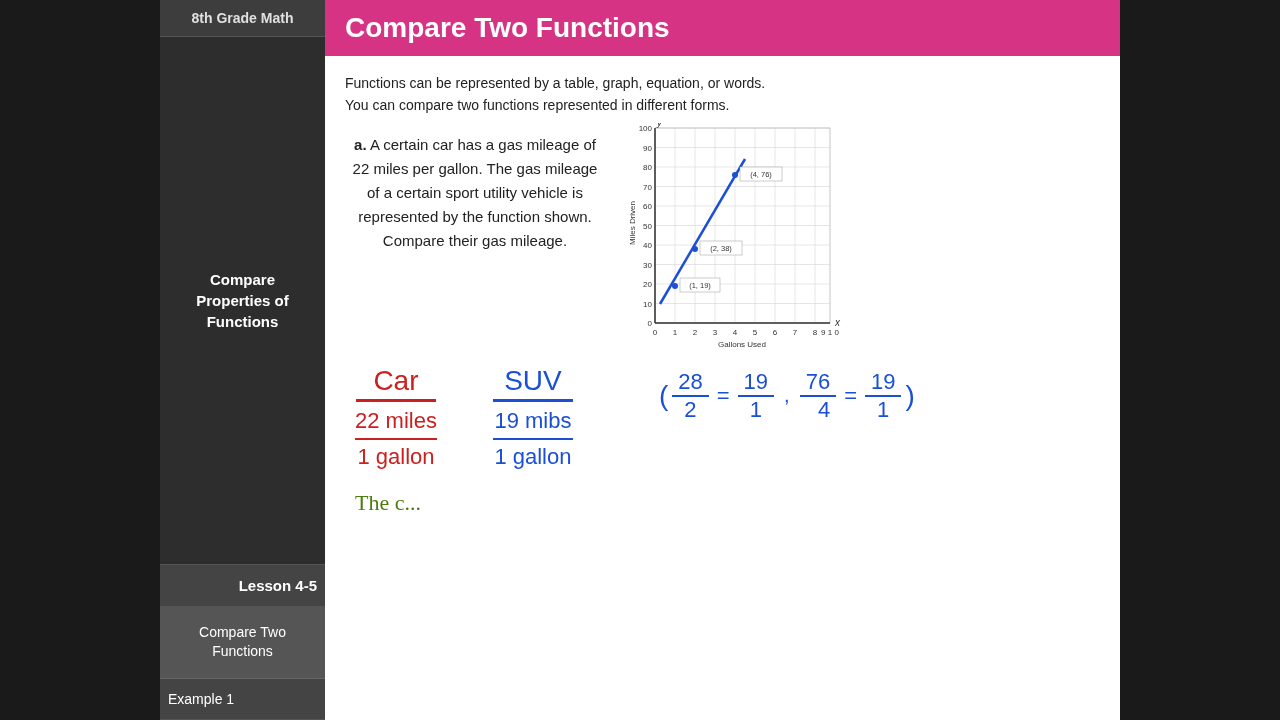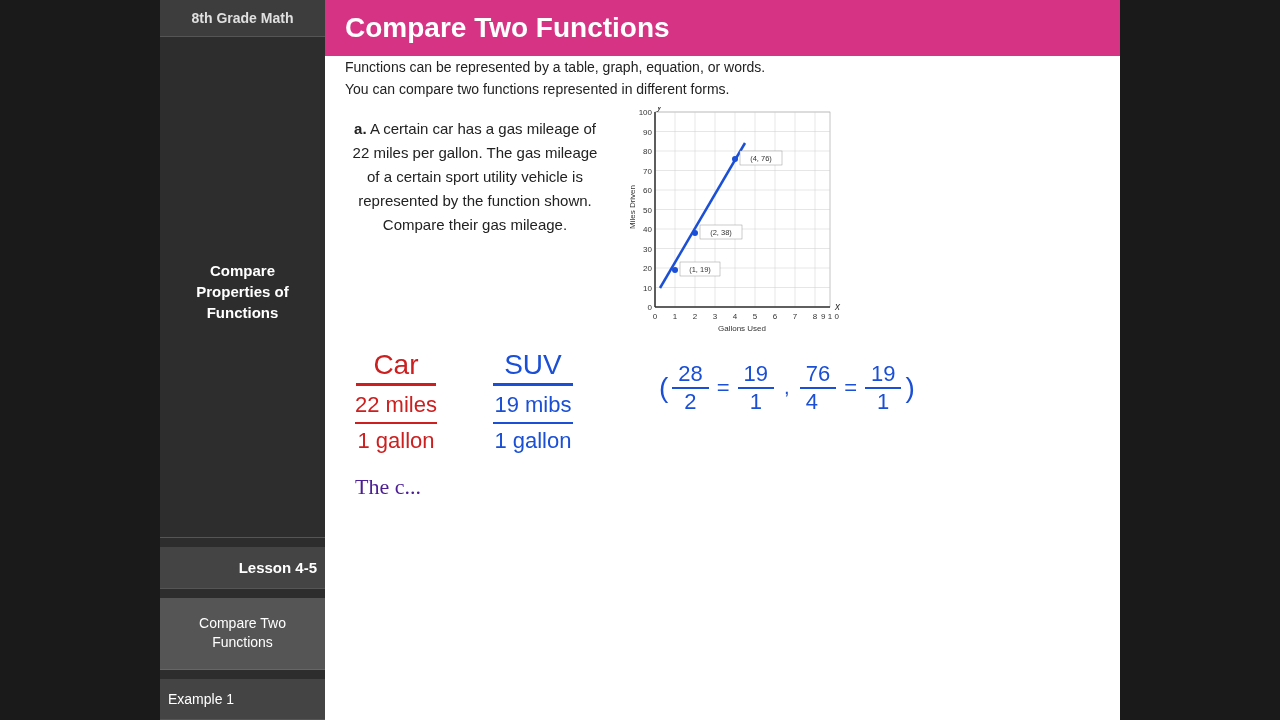--- a/index.html
+++ b/index.html
@@ -34,21 +34,20 @@
     }
 
     
     .sidebar {
       width: 165px;
       height: 720px;
       background: #2d2d2d;
       flex-shrink: 0;
       display: flex;
       flex-direction: column;
-      gap: 9px;
     }
 
     .sidebar-grade {
       background: #3d3d3d;
       color: #e0e0e0;
       text-align: center;
       padding: 10px 8px;
       font-size: 14px;
       font-weight: bold;
       border-bottom: 1px solid #555;
@@ -118,21 +117,21 @@
 
     .title-bar h1 {
       color: #ffffff;
       font-size: 28px;
       font-weight: bold;
       font-family: Arial, sans-serif;
     }
 
     
     .content-body {
-      padding: 0 20px;
+      padding: 16px 20px;
       flex: 1;
     }
 
     .intro-text {
       font-size: 14px;
       color: #222;
       line-height: 1.6;
       margin-bottom: 16px;
     }
 
@@ -179,21 +178,21 @@
     .hw-red {
       color: #cc2020;
     }
 
     .hw-blue {
       color: #1a4fd6;
     }
 
     .conclusion-text {
       font-family: 'Comic Sans MS', cursive;
-      color: #4c1d95;
+      color: #4d7c0f;
       font-size: 22px;
       margin-top: 20px;
       padding-left: 10px;
     }
   </style>
 </head>
 <body>
 
 <div class="black-bar-left"></div>
 
@@ -335,21 +334,21 @@
           <div style="display:flex; flex-direction:column; align-items:center; margin:0 4px;">
             <span class="handwrite hw-blue" style="font-size:22px; border-bottom:2px solid #1a4fd6; padding:0 6px;">28</span>
             <span class="handwrite hw-blue" style="font-size:22px; padding:0 6px;">2</span>
           </div>
           <span class="handwrite hw-blue" style="font-size:22px; margin: 0 4px;">=</span>
           <div style="display:flex; flex-direction:column; align-items:center; margin:0 4px;">
             <span class="handwrite hw-blue" style="font-size:22px; border-bottom:2px solid #1a4fd6; padding:0 6px;">19</span>
             <span class="handwrite hw-blue" style="font-size:22px; padding:0 6px;">1</span>
           </div>
           <span class="handwrite hw-blue" style="font-size:20px; margin: 0 6px;">,</span>
-          <div style="display:flex; flex-direction:column; align-items:flex-start; margin:12px 4px;">
+          <div style="display:flex; flex-direction:column; align-items:flex-end; margin:4px 4px;">
             <span class="handwrite hw-blue" style="font-size:22px; border-bottom:2px solid #1a4fd6; padding:0 6px;">76</span>
             <span class="handwrite hw-blue" style="font-size:22px; padding:0 6px;">4</span>
           </div>
           <span class="handwrite hw-blue" style="font-size:22px; margin: 0 4px;">=</span>
           <div style="display:flex; flex-direction:column; align-items:center; margin:0 4px;">
             <span class="handwrite hw-blue" style="font-size:22px; border-bottom:2px solid #1a4fd6; padding:0 6px;">19</span>
             <span class="handwrite hw-blue" style="font-size:22px; padding:0 6px;">1</span>
           </div>
           <span class="handwrite hw-blue" style="font-size:28px;">)</span>
         </div>

